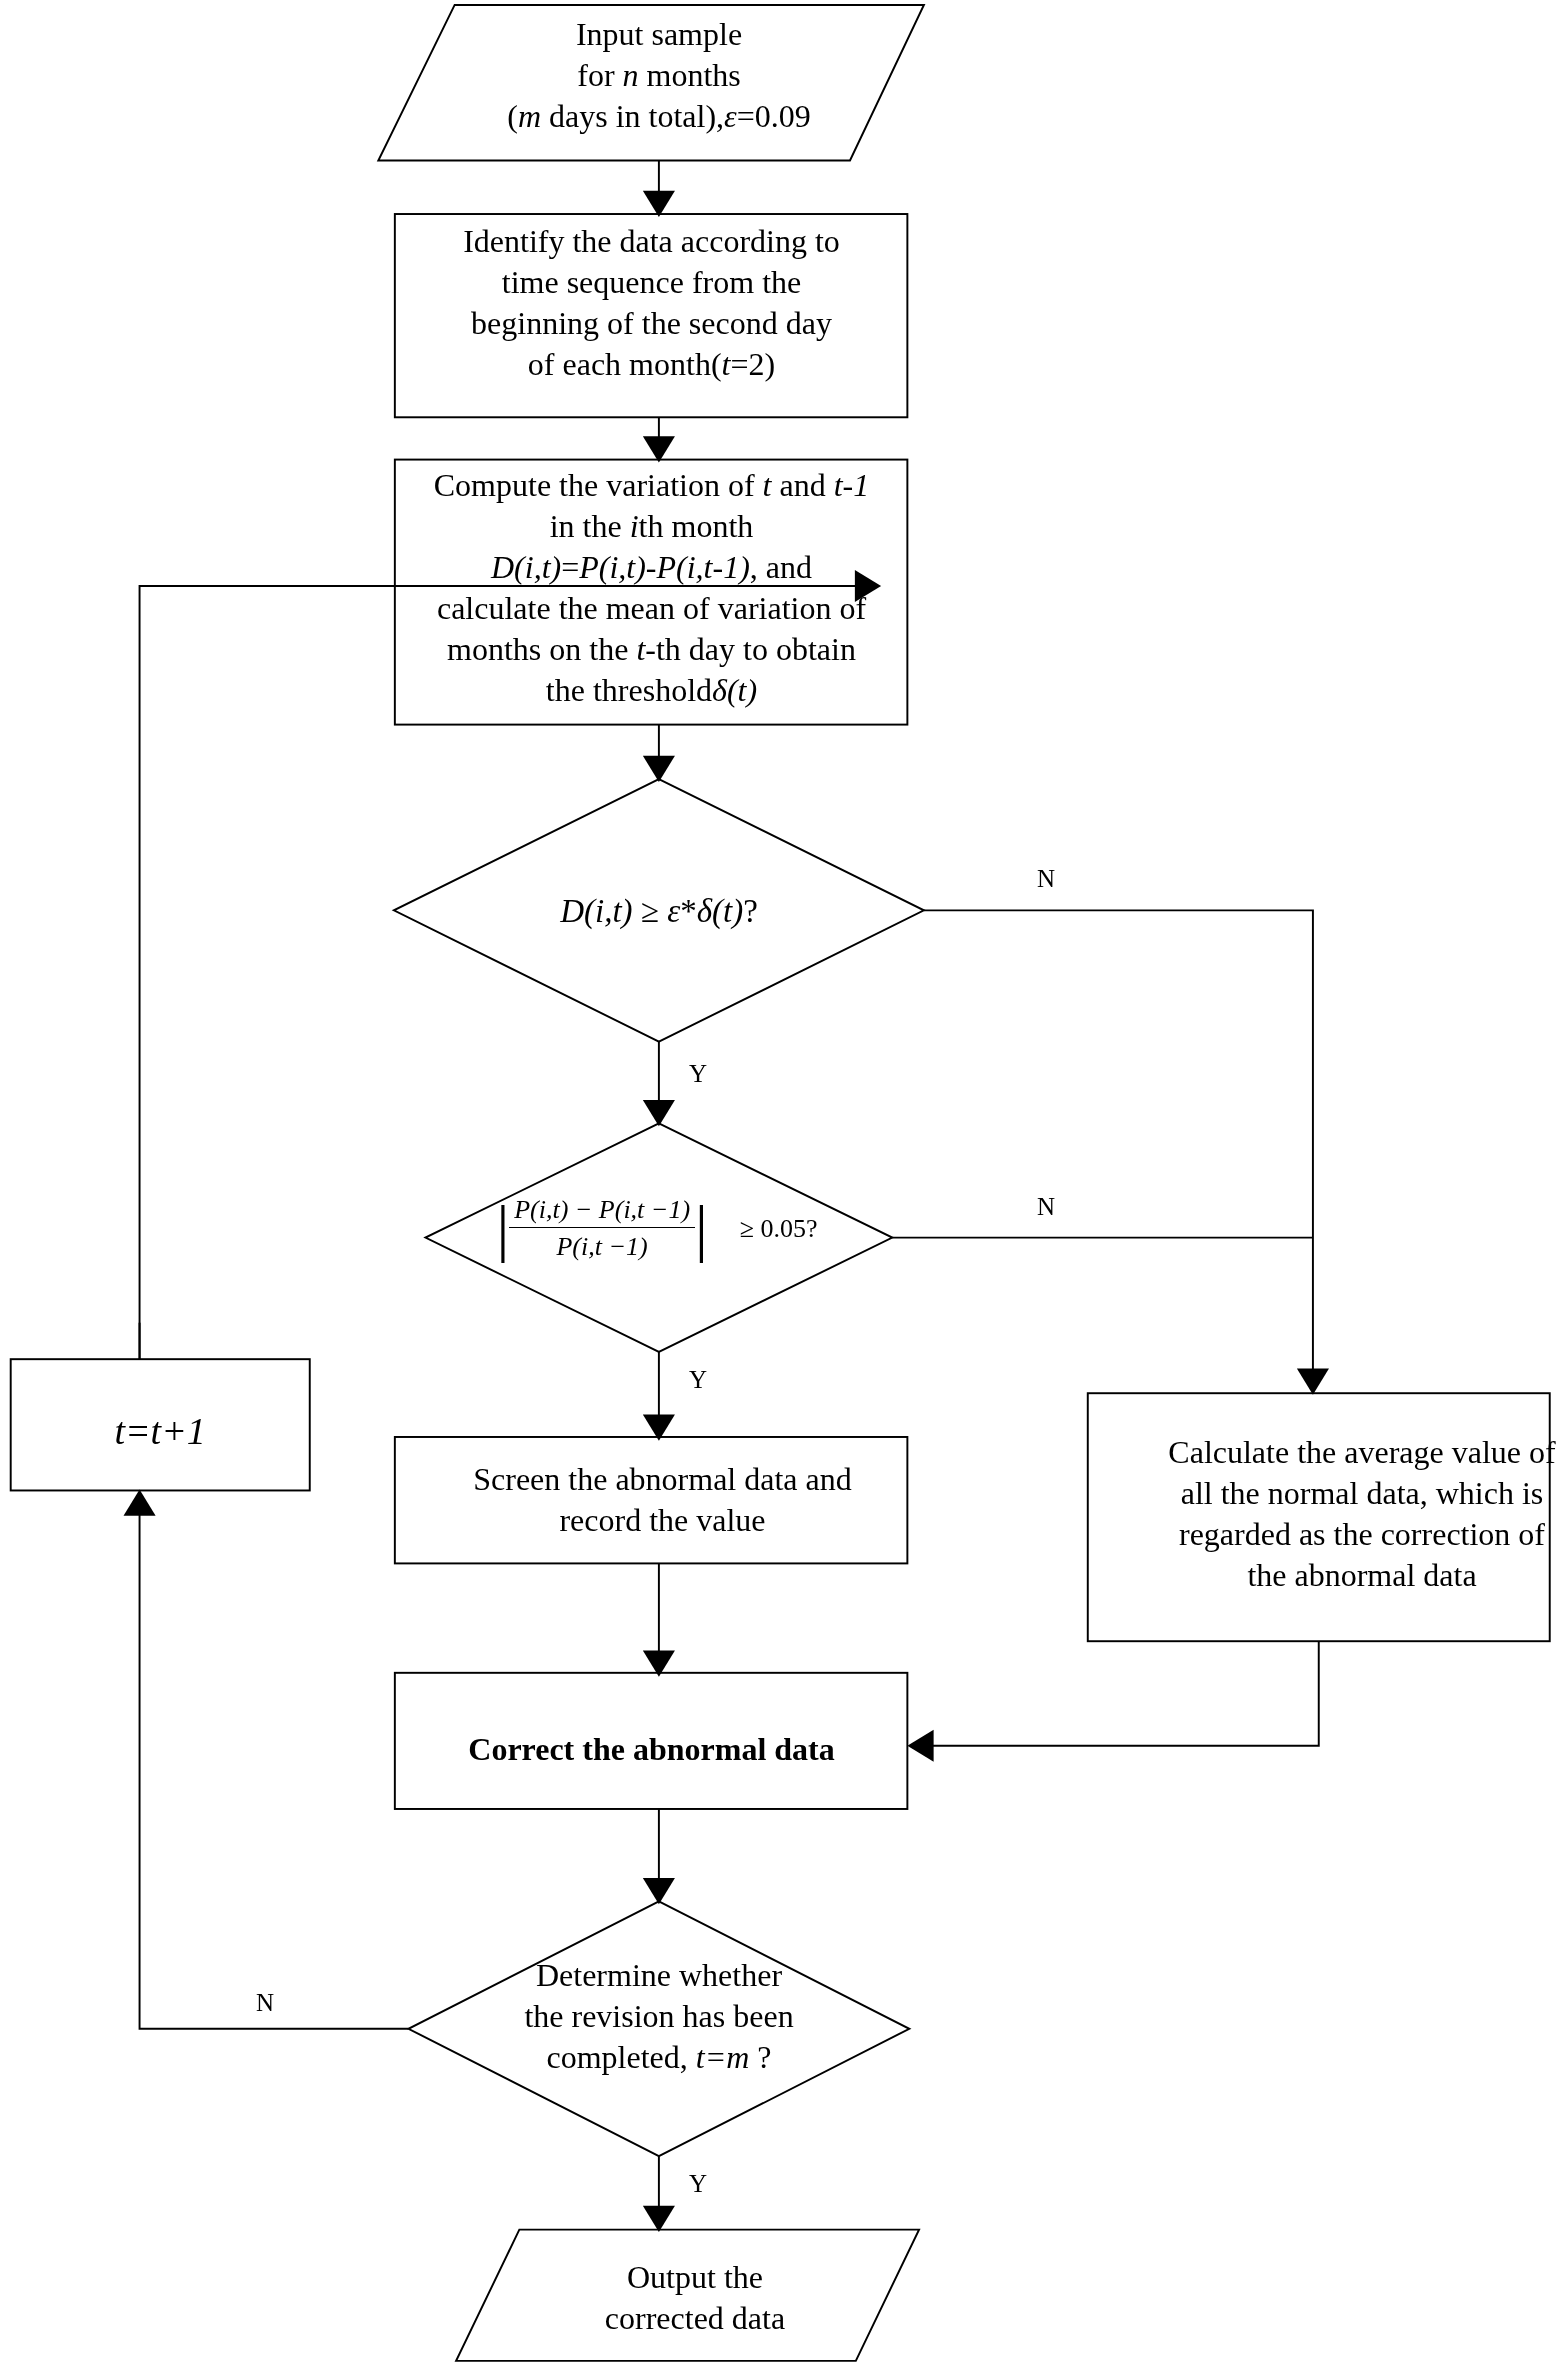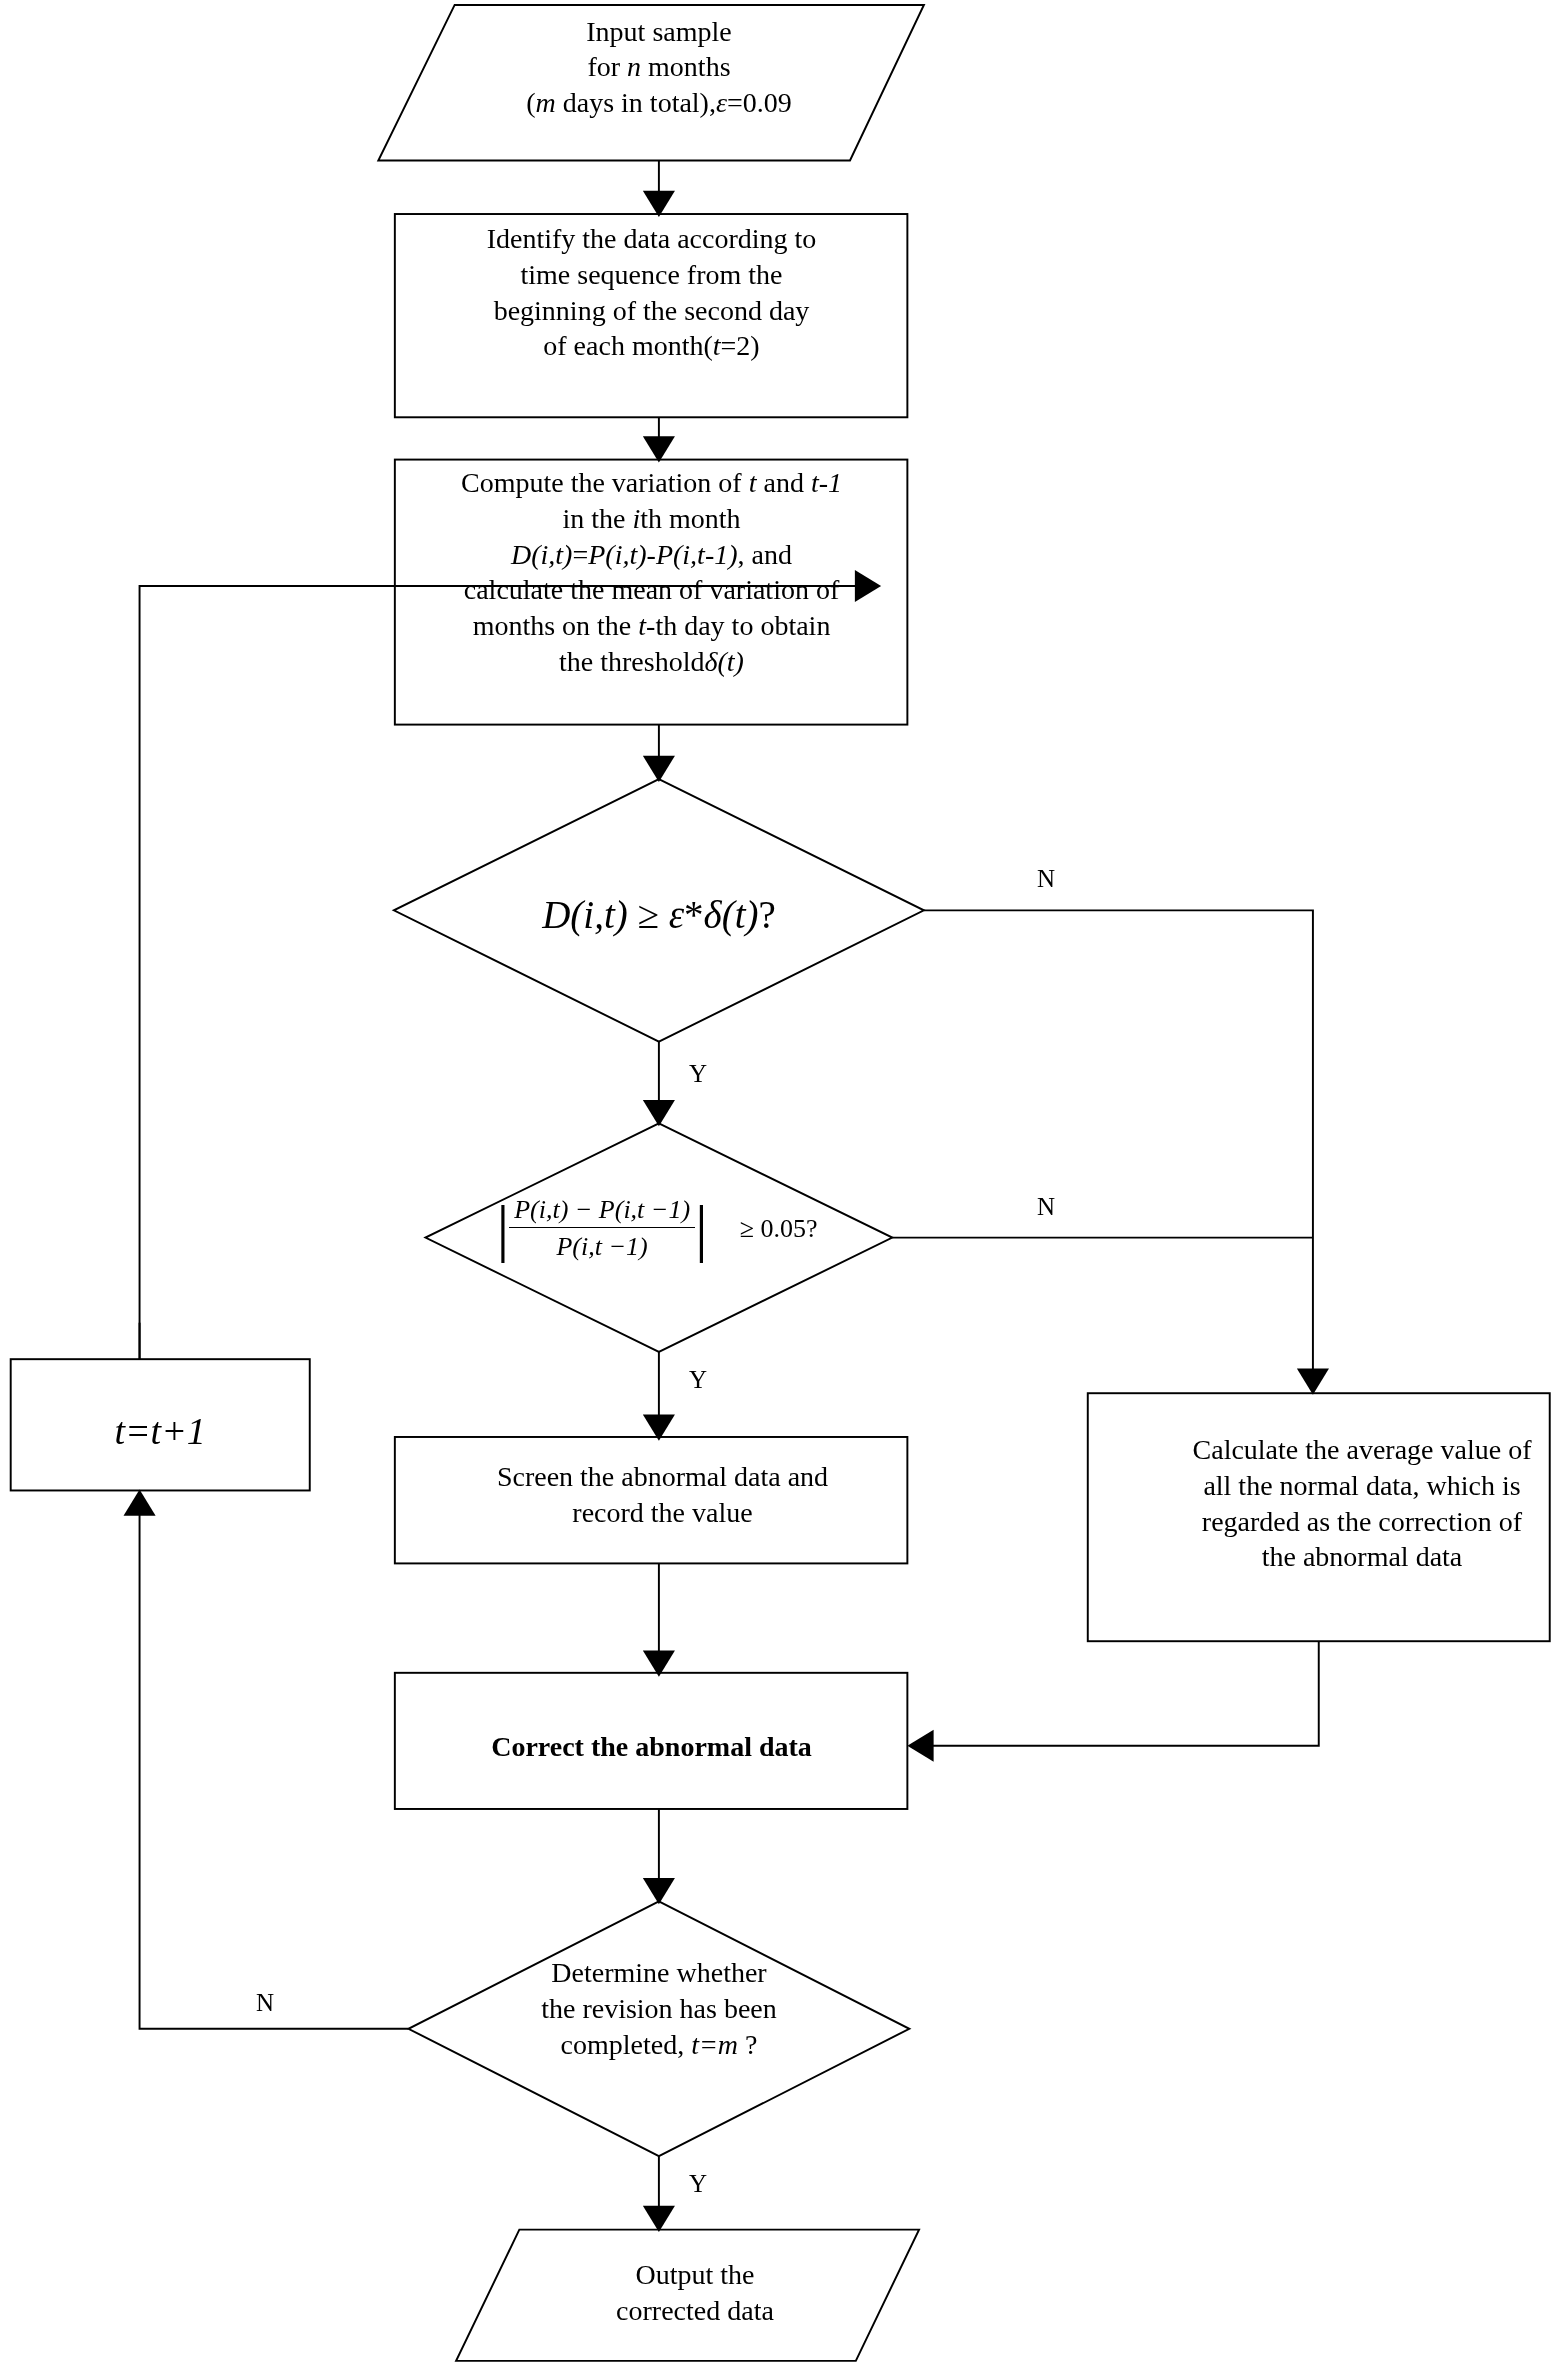--- a/index.html
+++ b/index.html
@@ -4,21 +4,21 @@
 <style>
   html,body{margin:0;padding:0;background:#ffffff;}
   body{font-family:"Liberation Serif", serif;}
   #page{position:relative;width:1558px;height:2377px;background:#ffffff;overflow:hidden;}
   svg#flow{position:absolute;top:0;left:0;width:1558px;height:2377px;}
   .shape{fill:#ffffff;stroke:#000000;stroke-width:4;}
   .conn{stroke:#000000;stroke-width:4;fill:none;}
   .arrowhead{fill:#000000;stroke:none;}
   .lbl{position:absolute;text-align:center;color:#000;line-height:1.28;
        font-family:"Liberation Serif", serif;}
-  .node-text{font-size:28px;}
+  .node-text{font-size:32px;}
   .branch-lbl{font-size:25px;}
   .ital{font-style:italic;}
   .frac{display:inline-block;vertical-align:middle;text-align:center;}
   .frac .num{display:block;border-bottom:1.9px solid #000;padding:0 4.9px 1px;}
   .frac .den{display:block;padding:1.9px 4.9px 0;}
   .absbar{display:inline-block;vertical-align:middle;font-size:64px;
           line-height:0.88;font-weight:300;}
   .mid{display:inline-block;vertical-align:middle;margin-left:32px;}
 </style>
 </head>
@@ -121,21 +121,21 @@
     </div>
     <div>calculate the mean of variation of</div>
     <div>
       <span>months on the </span><span class="ital">t</span><span>-th day to obtain</span>
     </div>
     <div>
       <span>the threshold</span><span class="ital">δ</span><span class="ital">(</span><span class="ital">t</span><span class="ital">)</span>
     </div>
   </div>
 
-  <div class="lbl" style="left:440px; top:890px; width:438px; font-size:39px;">
+  <div class="lbl" style="left:440px; top:890px; width:438px; font-size:33px;">
     <span class="ital">D(i,t)</span><span> ≥ </span><span class="ital">ε</span><span>*</span><span class="ital">δ</span><span class="ital">(t)</span><span>?</span>
   </div>
 
   <div class="lbl" style="left:438px; top:1193px; width:438px; font-size:26px; text-align:center;">
     <span class="absbar">|</span><span class="frac ital"><span class="num"><span>P(i,t)</span><span> − </span><span>P(i,t −1)</span></span><span class="den">P(i,t −1)</span></span><span class="absbar">|</span><span class="mid"> ≥ 0.05?</span>
   </div>
 
   <div class="lbl node-text" style="left:411px; top:1459px; width:503px;font-family:Liberation Serif, serif;">
     <div>Screen the abnormal data and</div>
     <div>record the value</div>

